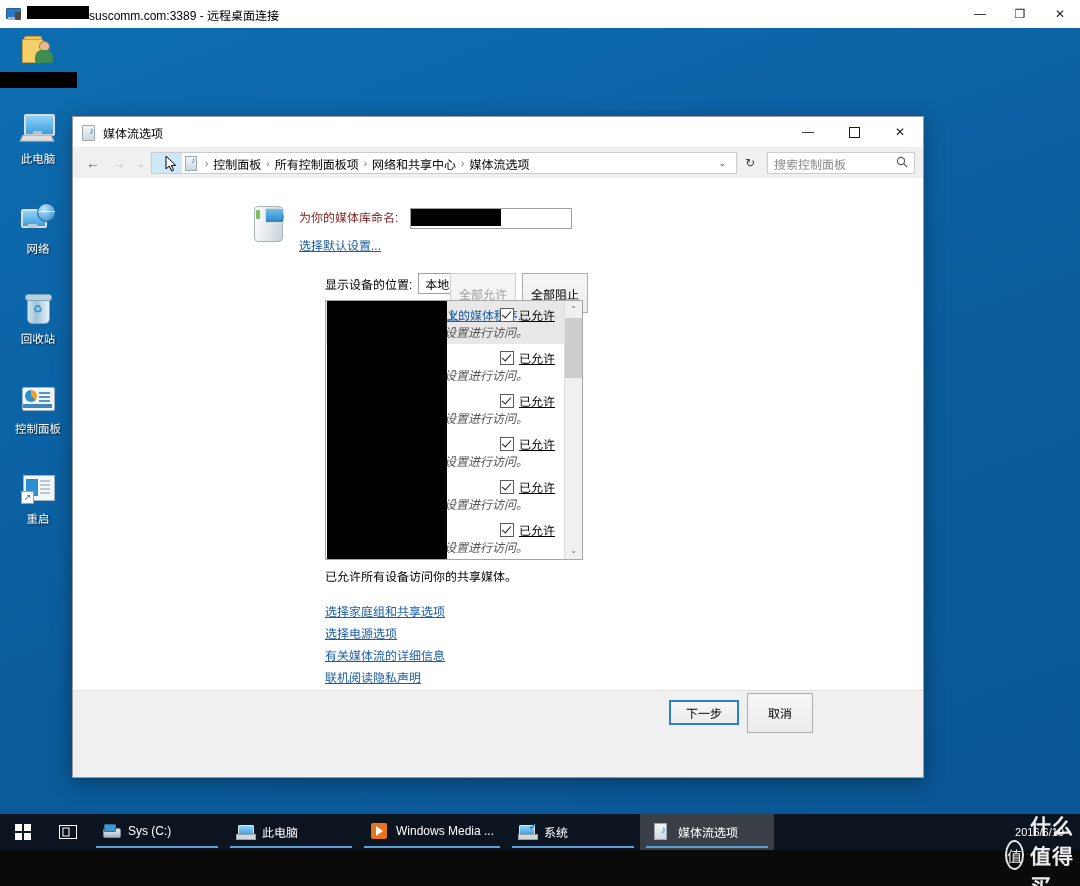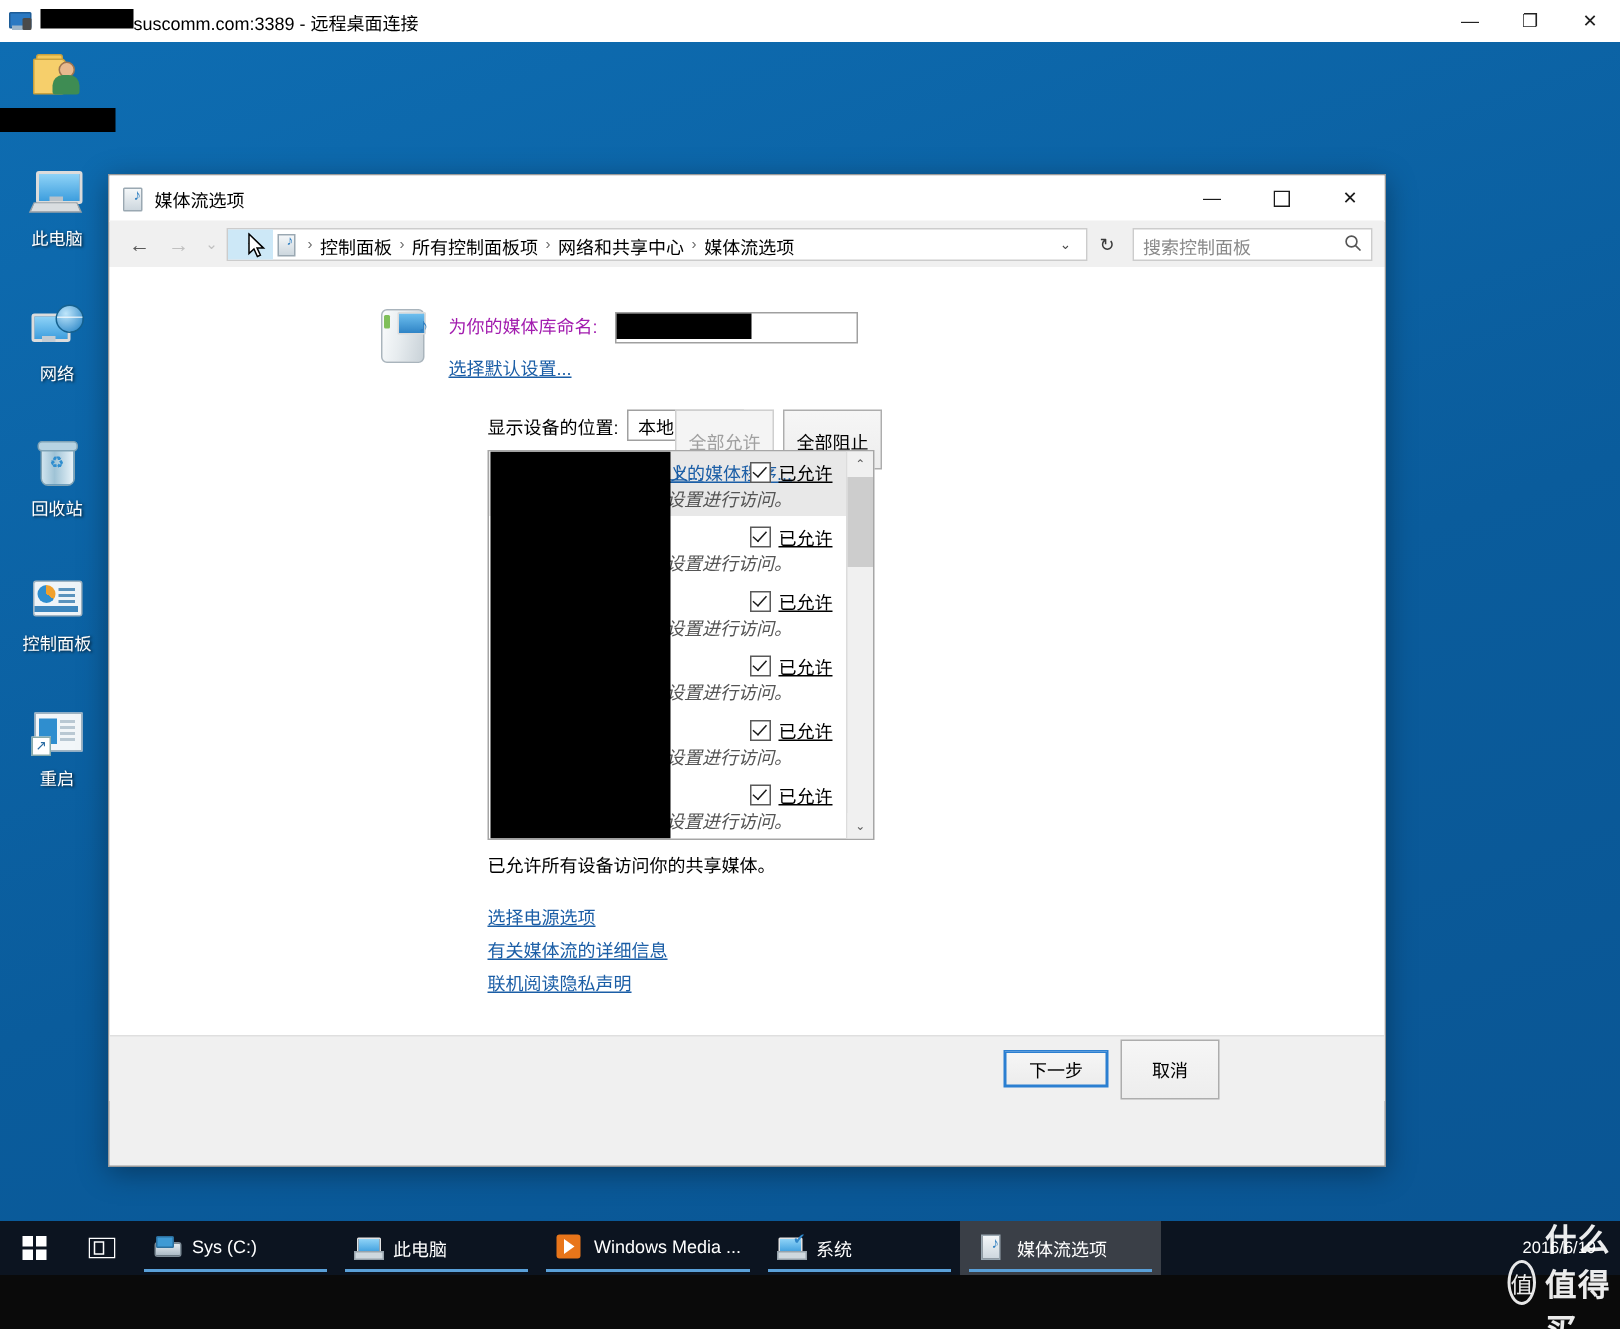--- a/index.html
+++ b/index.html
@@ -98,40 +98,40 @@
   .cursor-arrow svg{position:absolute;left:0;top:0;}
   .bc-appicon{width:18px;height:20px;display:flex;align-items:center;justify-content:center;position:relative;flex:none;}
   .bc-appicon .bx{width:10px;height:13px;background:linear-gradient(180deg,#f4f7f9,#cdd7de);border:1px solid #9aa8b2;}
   .bc-appicon .nt{position:absolute;left:9px;top:2px;color:#2e7fc1;font-size:9px;}
   .bc-sep{color:#6b6b6b;font-size:10px;padding:0 5px;flex:none;}
   .bc-item{font-size:12px;color:#000;white-space:nowrap;flex:none;}
   .bc-spacer{flex:1;}
   .bc-chev{color:#4a4a4a;font-size:9px;padding:0 8px;flex:none;}
   .refreshbtn{width:22px;height:22px;display:flex;align-items:center;justify-content:center;color:#3a3a3a;font-size:12px;flex:none;}
   .searchbox{
-    width:160px;height:22px;background:#fff;border:1px solid #ccc;margin-left:4px;
+    width:148px;height:22px;background:#fff;border:1px solid #ccc;margin-left:4px;
     display:flex;align-items:center;justify-content:space-between;padding:0 6px;box-sizing:border-box;flex:none;
   }
   .searchbox .ph{font-size:12px;color:#8a8a8a;}
   .searchbox .mag{font-size:11px;color:#666;}
 
   .cp-body{position:relative;height:calc(660px - 30px - 30px - 44px);background:#fff;overflow:hidden;}
   .cp-content{padding:24px 0 0 0;}
 
   .page-heading{
     color:#1b5ea6;font-size:15px;margin:0 0 20px 176px;
   }
   .lib-row{display:flex;align-items:flex-start;margin-left:176px;}
   .lib-icon{width:44px;height:42px;position:relative;flex:none;margin-right:6px;}
   .lib-icon .dev{position:absolute;left:5px;top:4px;width:27px;height:34px;background:linear-gradient(100deg,#fafcfd 0%,#e7ecef 45%,#c9d2d8 100%);border:1px solid #a9b4bc;border-radius:4px;}
   .lib-icon .led{position:absolute;left:7px;top:8px;width:4px;height:9px;background:#7fbf5a;border-radius:1px;}
   .lib-icon .scr{position:absolute;left:16px;top:6px;width:17px;height:13px;background:linear-gradient(180deg,#6fc0ef,#2f84c6);border:1px solid #dcdcdc;border-radius:1px;}
   .lib-icon .note{position:absolute;left:30px;top:8px;color:#2e7fc1;font-size:13px;line-height:13px;}
   .lib-fields{padding-top:6px;}
-  .lib-label{font-size:12px;color:#a21caf;margin-right:8px;}
+  .lib-label{font-size:12px;color:#7f1d1d;margin-right:8px;}
   .lib-input{
     display:inline-block;width:160px;height:19px;border:1px solid #a0a0a0;background:#fff;vertical-align:middle;position:relative;
   }
   .lib-input .blk{position:absolute;left:0;top:0;width:90px;height:17px;background:#000;}
   .link{color:#1b5ea6;text-decoration:underline;font-size:12px;cursor:pointer;}
   .lib-link{display:block;margin-top:7px;}
 
   .loc-row{display:flex;align-items:center;margin:20px 0 6px 0;padding:0 340px 0 252px;position:relative;}
   .loc-label{font-size:12px;color:#000;margin-right:6px;}
   .loc-select{
@@ -463,20 +463,21 @@
             <div class="vscroll">
               <div class="arw">⌃</div>
               <div class="thumb"></div>
               <div class="arw bot">⌄</div>
             </div>
           </div>
 
           <div class="status-line">已允许所有设备访问你的共享媒体。</div>
 
           <div class="bottom-links">
+            <span class="link">选择家庭组和共享选项</span>
             <span class="link">选择电源选项</span>
             <span class="link">有关媒体流的详细信息</span>
             <span class="link">联机阅读隐私声明</span>
           </div>
 
         </div>
 
         <div class="cp-footer">
           <div class="btn primary">下一步</div>
           <div class="btn">取消</div>

